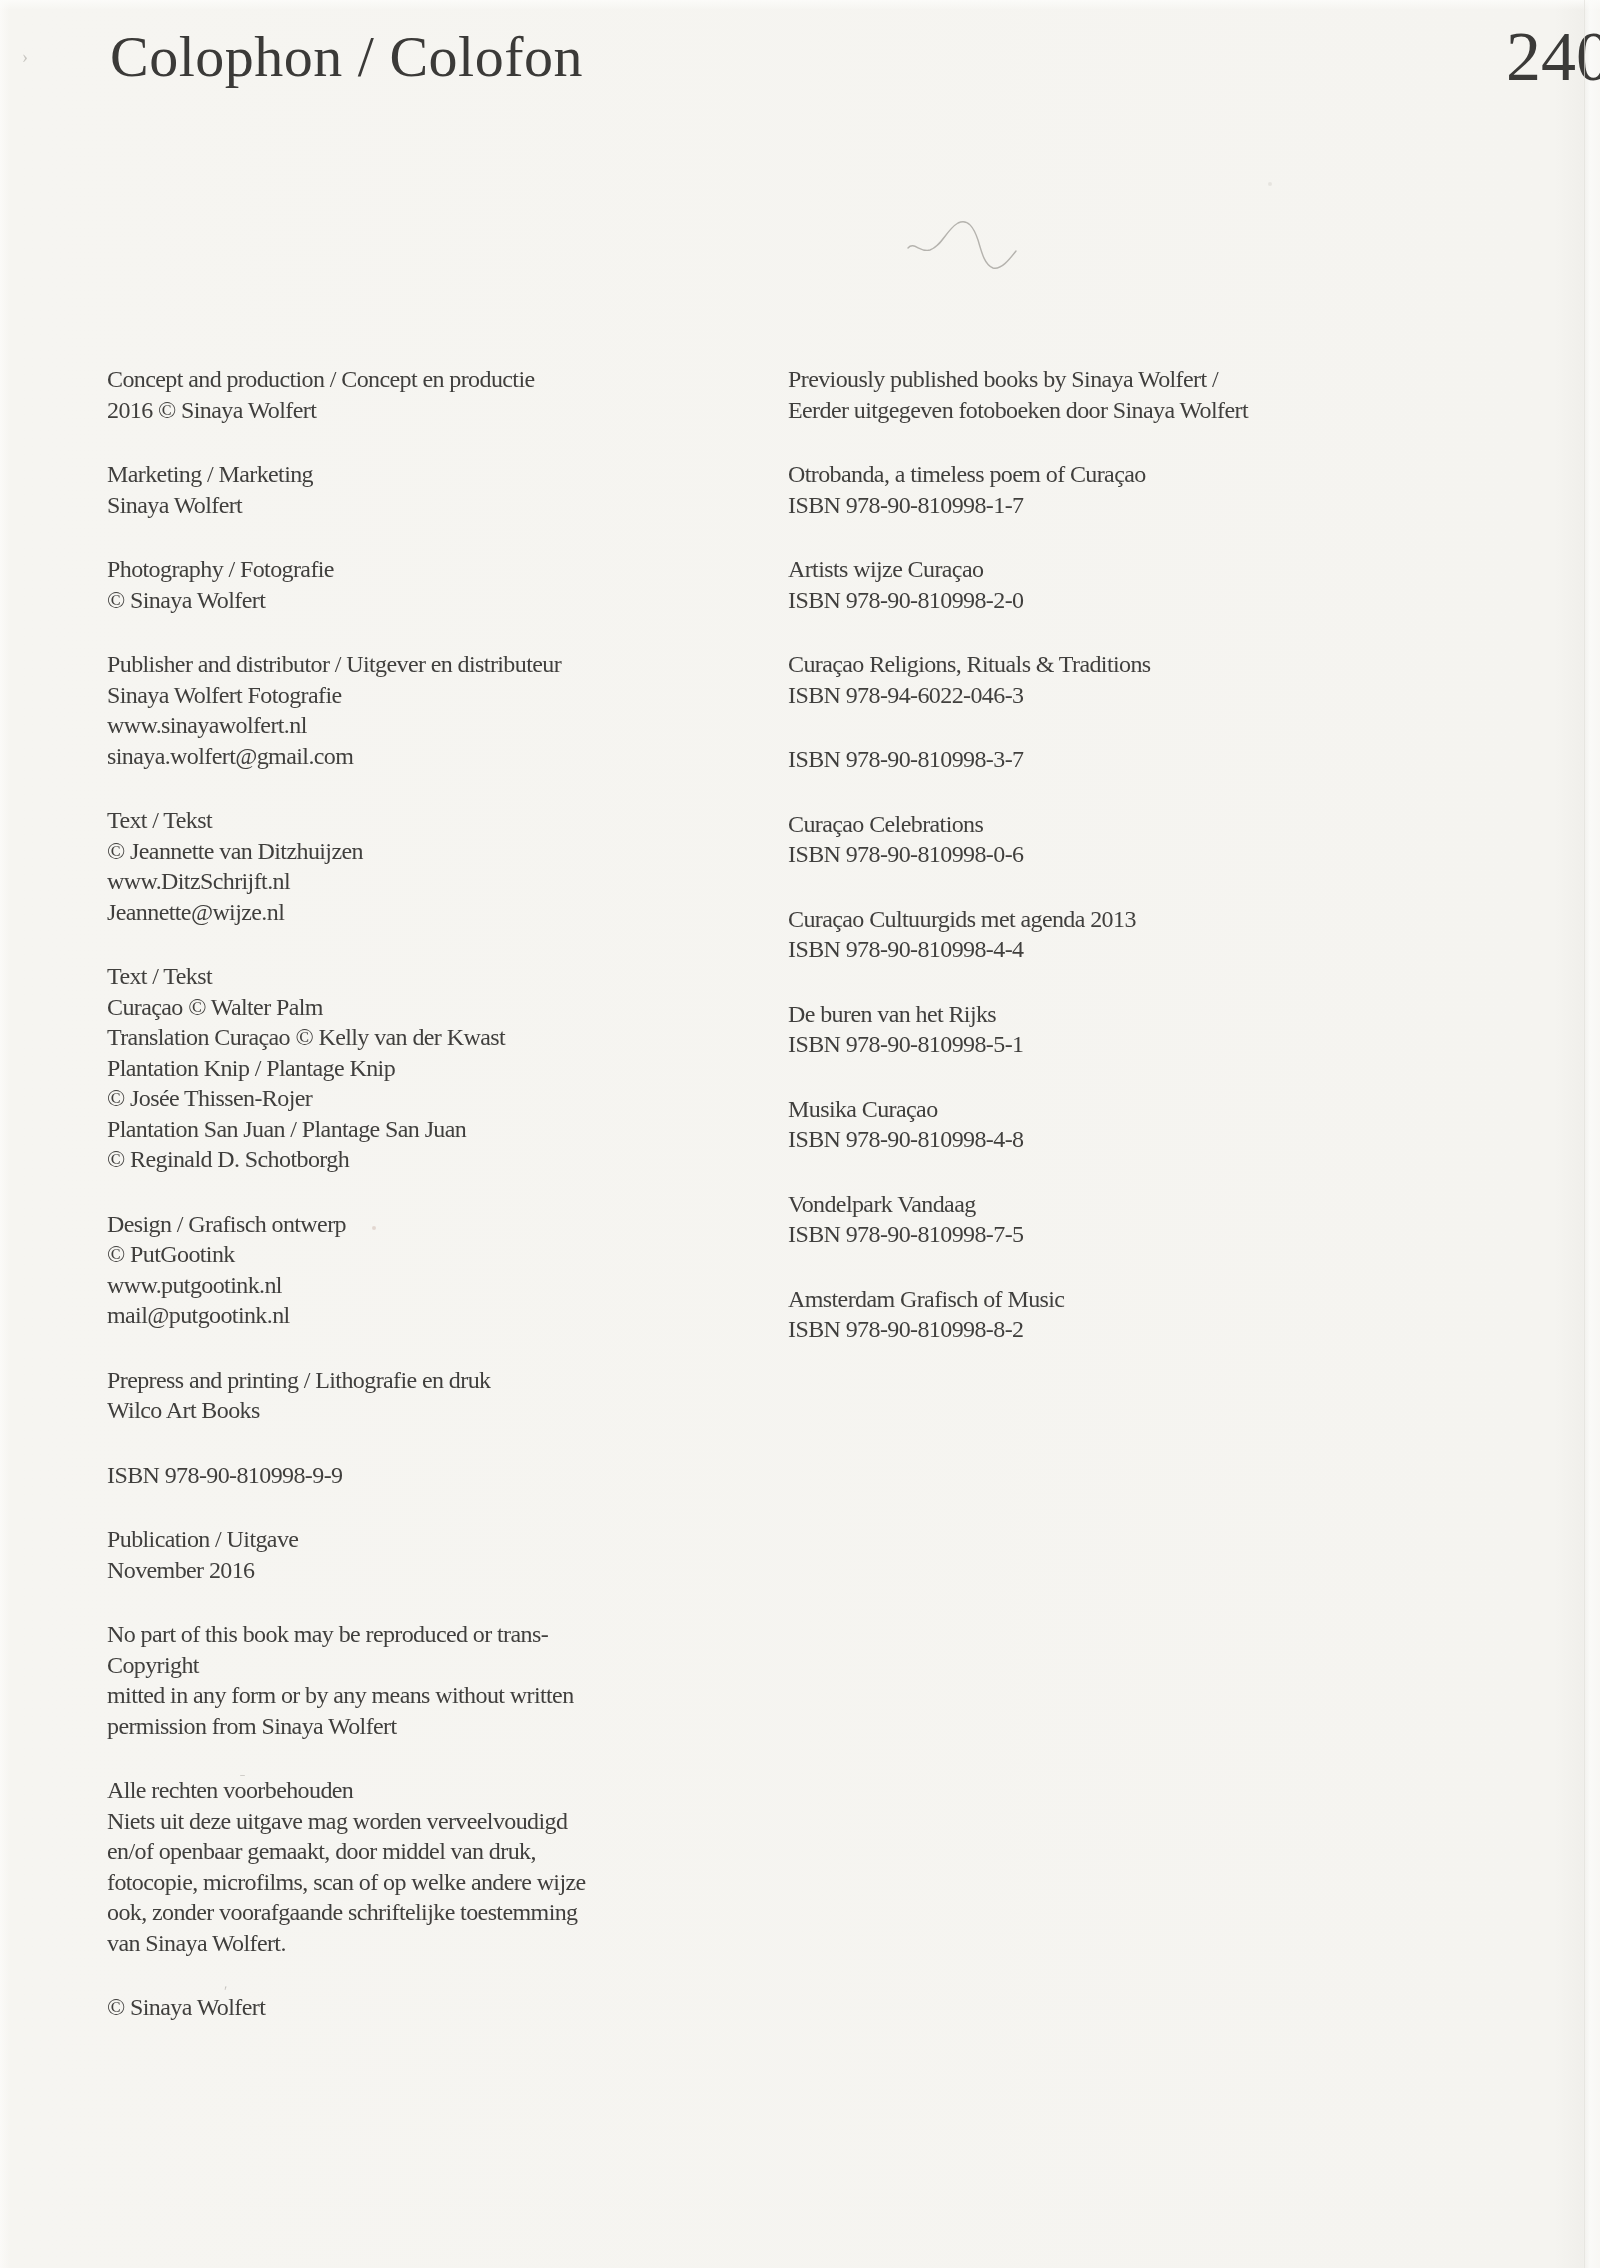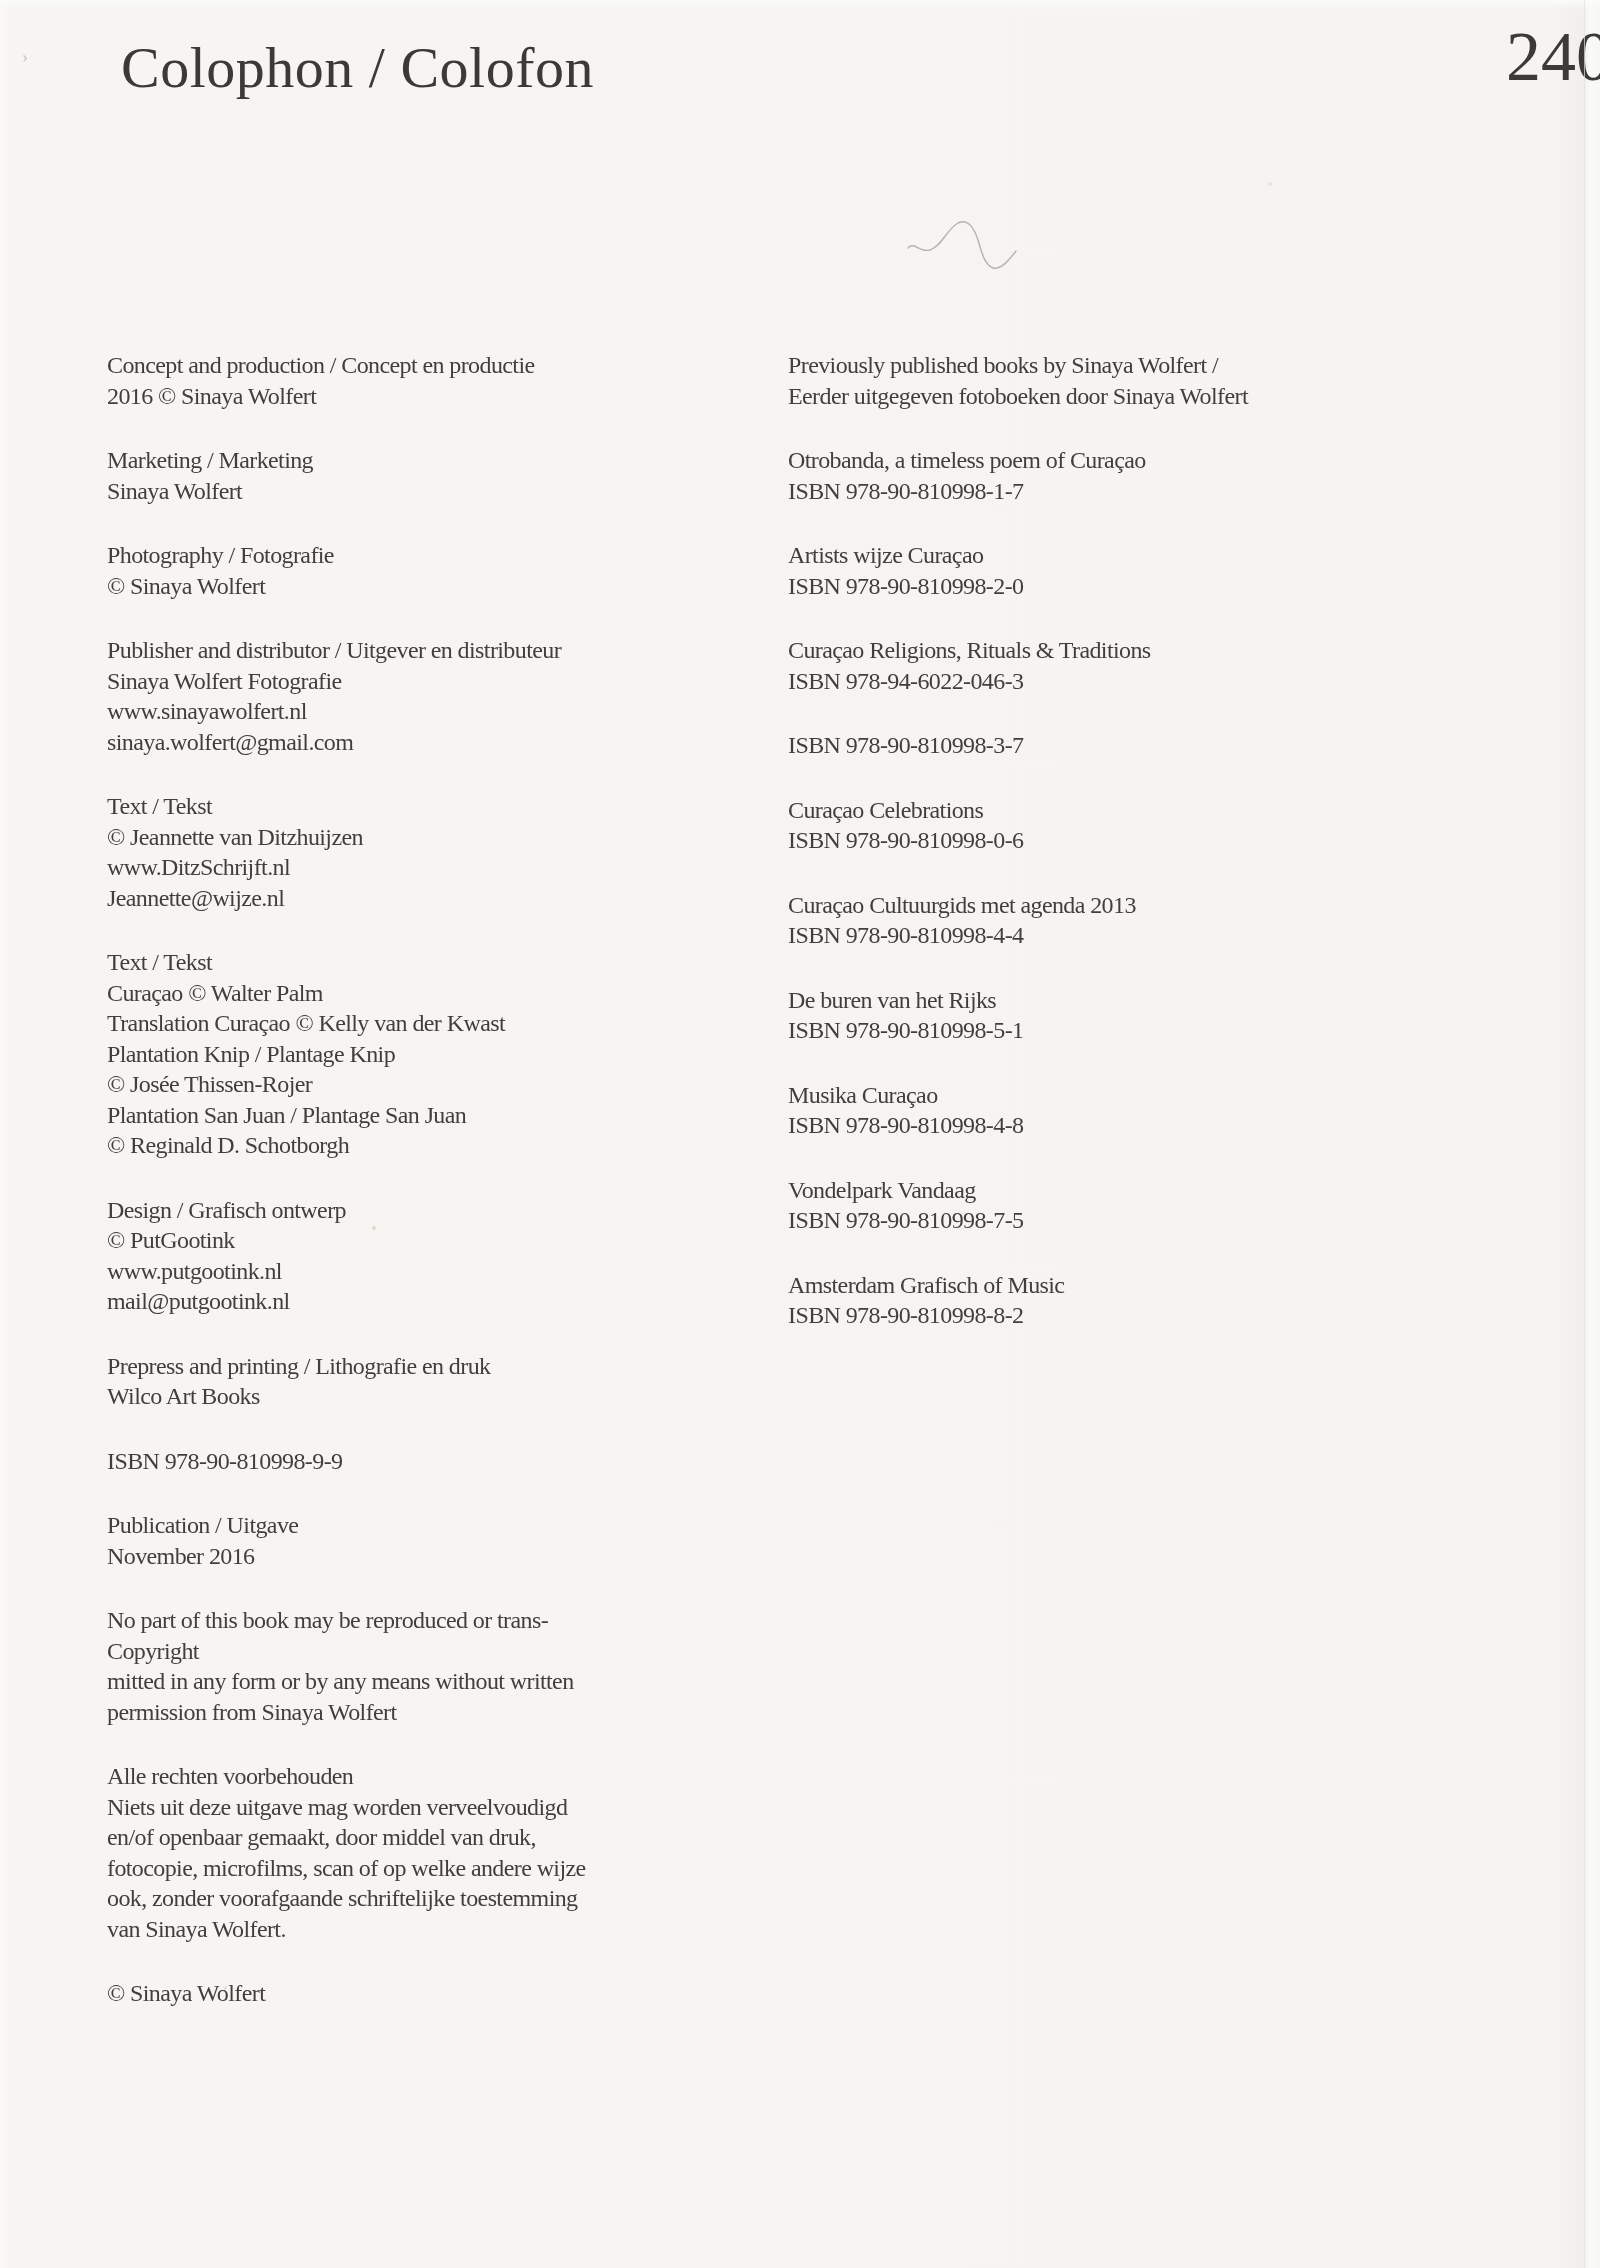--- a/index.html
+++ b/index.html
@@ -16,37 +16,37 @@
       linear-gradient(180deg, rgba(252,252,250,.9) 0px, rgba(252,252,250,0) 10px),
       linear-gradient(90deg, #fbfaf8 0px, #f6f5f1 10px, #f5f4f0 1555px, #f0efeb 1583px, #fafaf8 1590px, #f8f7f4 1600px);
     color: #403f3d;
   }
   .page-edge-line {
     position: absolute; top: 0; bottom: 0; left: 1584px; width: 1px;
     background: #e3e1dc; opacity: .7;
   }
   h1.title {
     position: absolute; left: 110px; top: 24px;
-    margin: 11px; font-weight: normal;
+    margin: 0; font-weight: normal;
     font-size: 58px; line-height: 66px;
     letter-spacing: 0.5px; color: #3b3a38;
   }
   .pagenum {
     position: absolute; left: 1506px; top: 24px;
     font-size: 70px; line-height: 66px;
     color: #3b3a38; white-space: nowrap;
   }
   .col {
     position: absolute; top: 350px; width: 620px;
     font-size: 24px; line-height: 30.5px;
     letter-spacing: -0.6px; color: #403f3d;
   }
   .col.left  { left: 107px; }
   .col.right { left: 788px; }
-  .block { margin: 0 0 34px 0; }
+  .block { margin: 14px 0 34px 0; }
   .block p { margin: 0; }
   .squiggle { position: absolute; left: 890px; top: 210px; }
   .speck {
     position: absolute; color: #c7c5c0;
     font-size: 15px; line-height: 15px; letter-spacing: 0;
   }
   .speck.chevr { font-size: 18px; line-height: 18px; }
   .dot {
     position: absolute; width: 4px; height: 4px; border-radius: 50%;
     background: #ddd0c8; opacity: .8;

